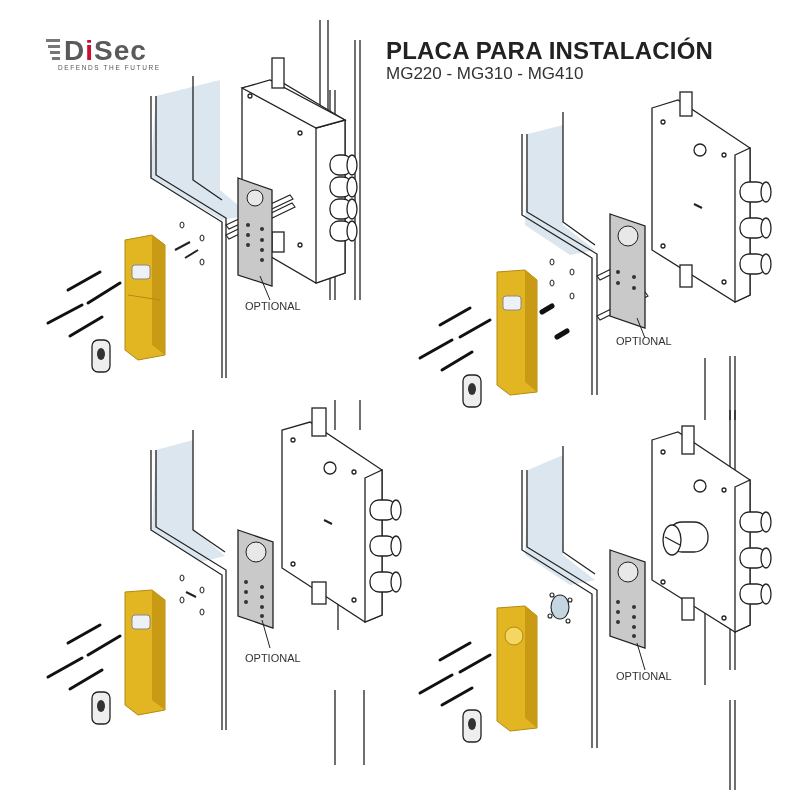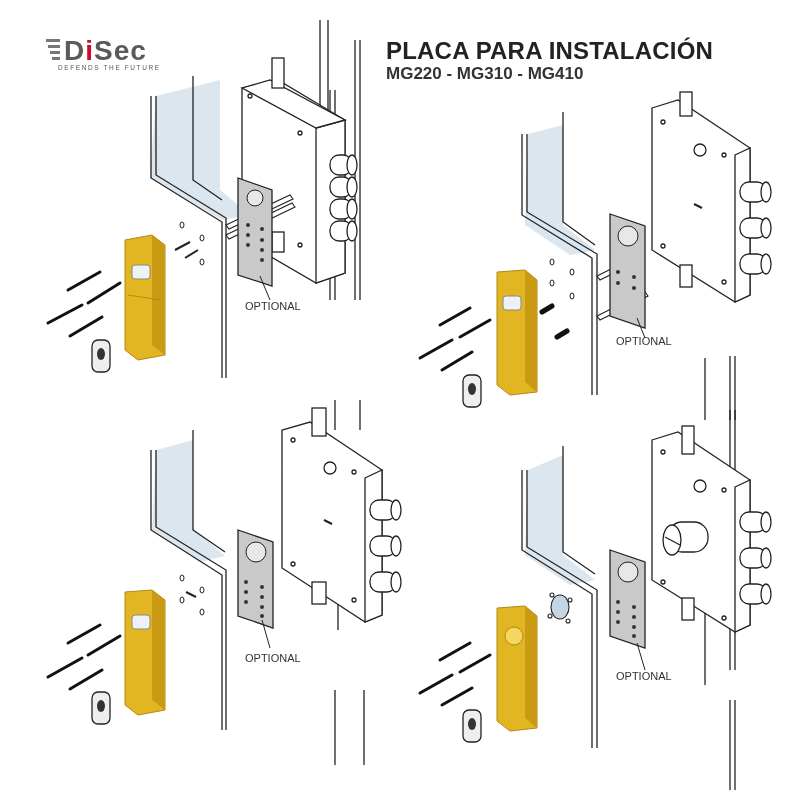--- a/index.html
+++ b/index.html
@@ -4,21 +4,21 @@
 <style>
   html, body { margin: 0; padding: 0; background: #ffffff; }
   body { width: 800px; height: 800px; position: relative; overflow: hidden; font-family: "Liberation Sans", sans-serif; }
   .logo { position: absolute; left: 44px; top: 36px; width: 120px; height: 40px; }
   .logo-mark { position: absolute; left: 0; top: 0; }
   .logo-text { position: absolute; left: 20px; top: 0px; font-size: 28px; font-weight: bold; color: #5a5a5a; letter-spacing: 1px; line-height: 30px; }
   .logo-text .ds-i { color: #c8102e; }
   .logo-tag { position: absolute; left: 14px; top: 28px; font-size: 6.5px; letter-spacing: 1.6px; color: #555; white-space: nowrap; }
   .title { position: absolute; left: 386px; top: 38px; }
   .title h1 { margin: 0; font-size: 24px; font-weight: bold; color: #222; line-height: 26px; letter-spacing: 0.2px; }
-  .title h2 { margin: 0; font-size: 17px; font-weight: bold; color: #333; line-height: 20px; }
+  .title h2 { margin: 0; font-size: 17px; font-weight: normal; color: #333; line-height: 20px; }
   .panel { position: absolute; }
   .panel svg { position: absolute; left: 0; top: 0; overflow: visible; }
   .opt-label { position: absolute; font-size: 11px; color: #333; }
 </style>
 </head>
 <body>
 
 <div class="logo">
   <svg class="logo-mark" width="22" height="26" viewBox="0 0 22 26">
     <rect x="2" y="3" width="14" height="3" fill="#777"></rect>

